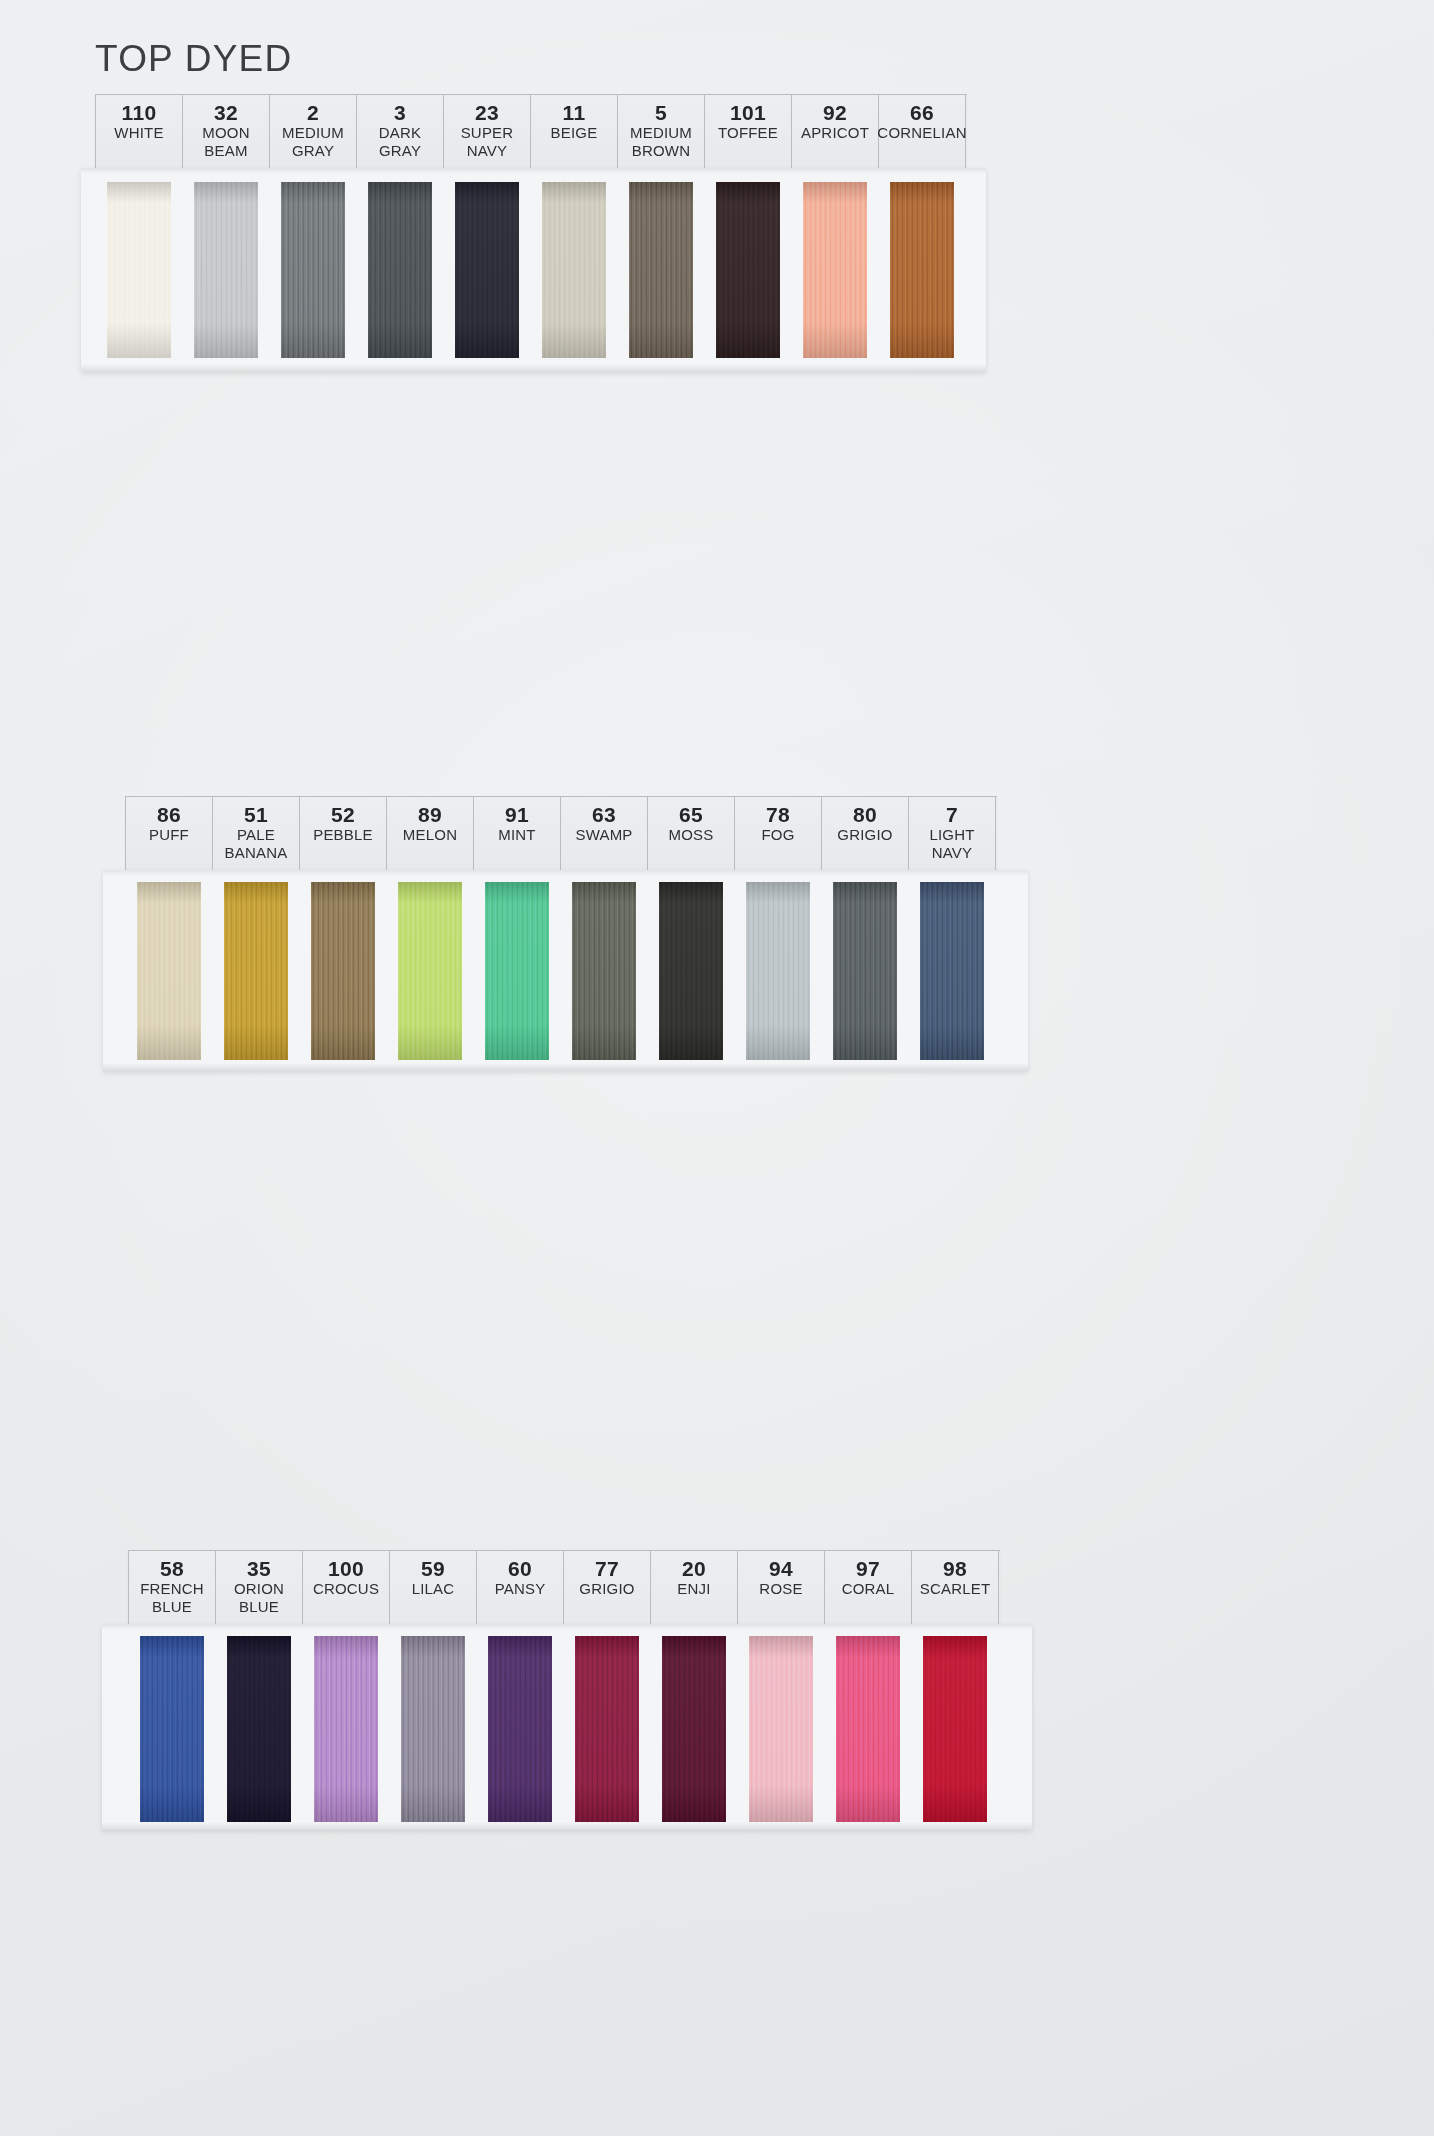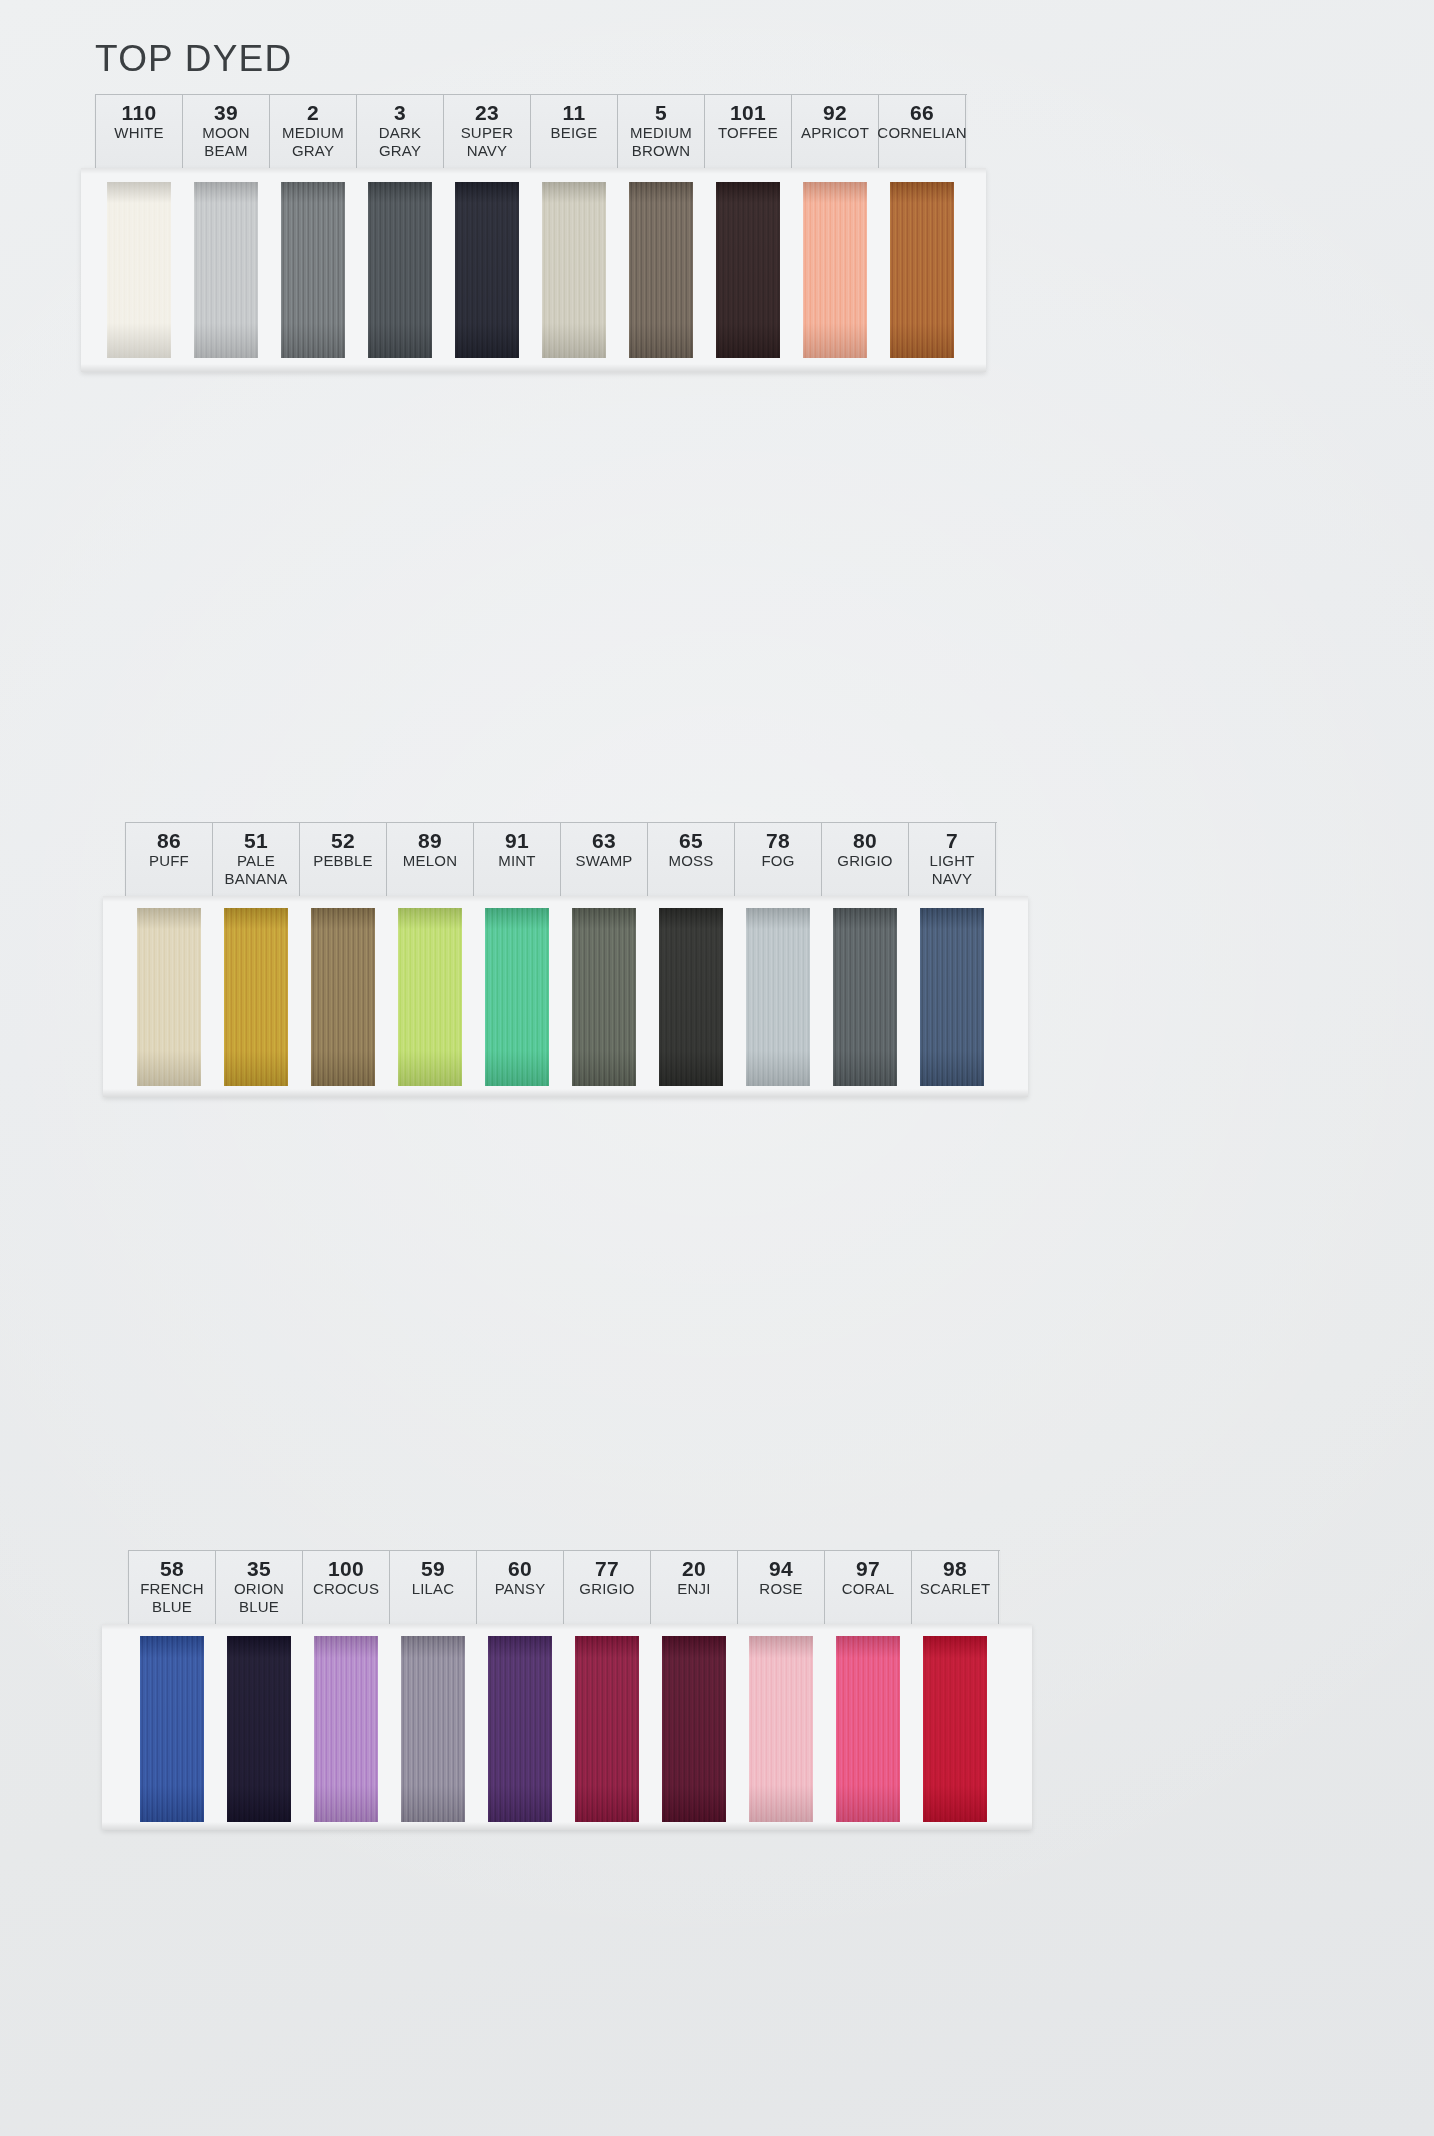--- a/index.html
+++ b/index.html
@@ -169,21 +169,21 @@
     <div class="code">HKA4529</div>
   </div>
 
   <div class="group" id="g1" style="left:95px; top:94px;">
     <div class="label-table" style="width: 871px;">
         <div class="label-cell">
           <div class="cell-num">110</div>
           <div class="cell-name">WHITE</div>
         </div>
         <div class="label-cell">
-          <div class="cell-num">39</div>
+          <div class="cell-num">32</div>
           <div class="cell-name">MOON
 BEAM</div>
         </div>
         <div class="label-cell">
           <div class="cell-num">2</div>
           <div class="cell-name">MEDIUM
 GRAY</div>
         </div>
         <div class="label-cell">
           <div class="cell-num">3</div>
@@ -247,21 +247,21 @@
         </div>
         <div class="swatch-slot">
           <div class="yarn" style="background: rgb(243, 172, 147); height: 176px; margin-top: 8px;"></div>
         </div>
         <div class="swatch-slot">
           <div class="yarn" style="background: rgb(169, 98, 46); height: 176px; margin-top: 8px;"></div>
         </div>
       </div>
   </div>
 
-  <div class="group" id="g2" style="left:125px; top:822px;">
+  <div class="group" id="g2" style="left:125px; top:796px;">
     <div class="label-table" style="width: 871px;">
         <div class="label-cell">
           <div class="cell-num">86</div>
           <div class="cell-name">PUFF</div>
         </div>
         <div class="label-cell">
           <div class="cell-num">51</div>
           <div class="cell-name">PALE
 BANANA</div>
         </div>

